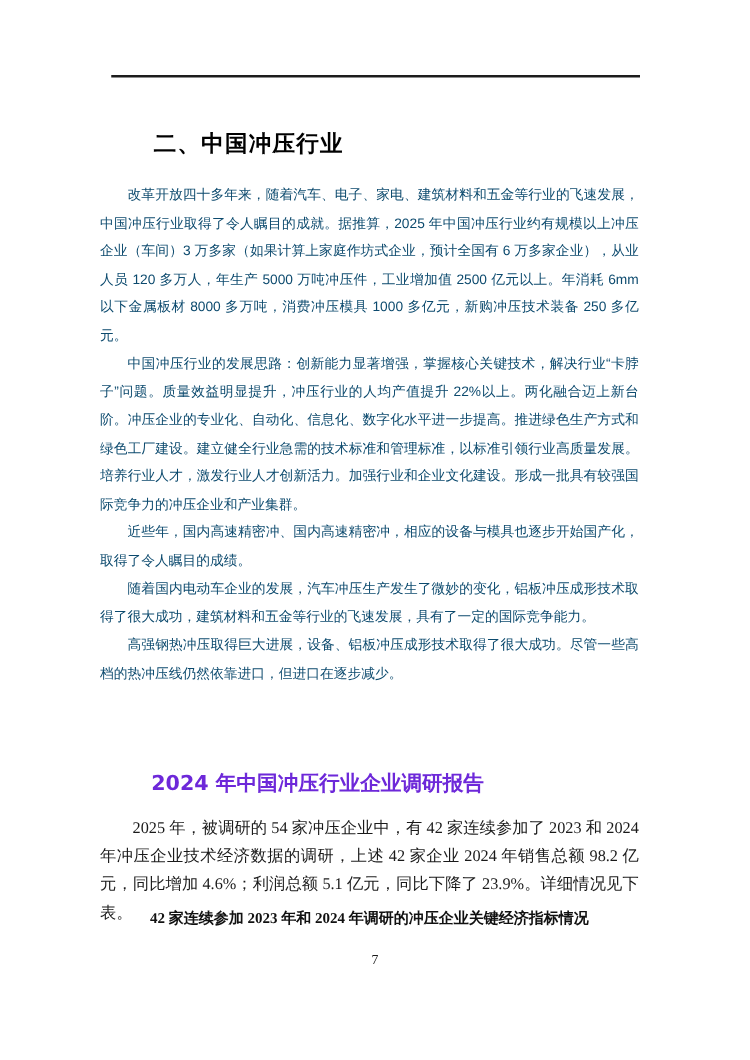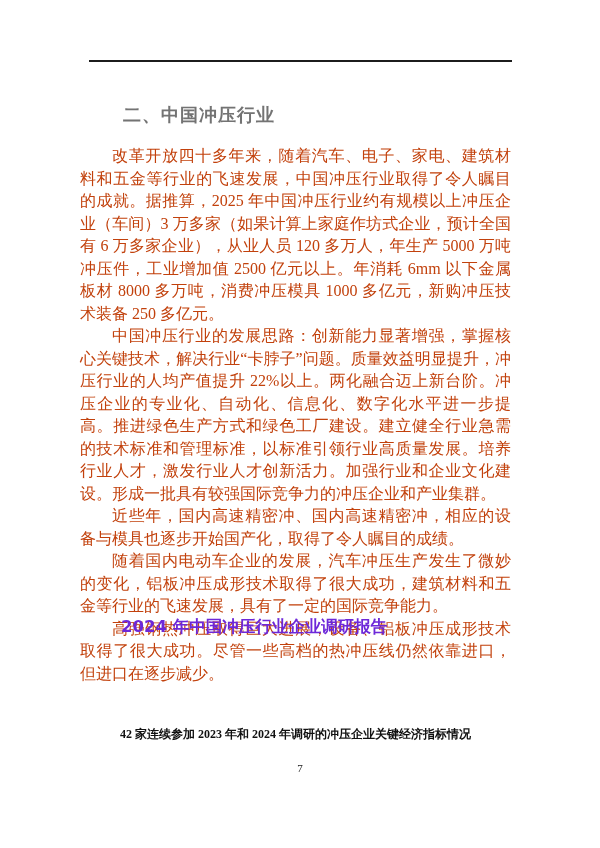--- a/index.html
+++ b/index.html
@@ -25,33 +25,33 @@
   }
   .section-heading {
     position: absolute;
     top: 103px;
     left: 123px;
     margin: 0;
     font-family: Liberation Sans, sans-serif;
     font-size: 18px;
     font-weight: bold;
     letter-spacing: 1px;
-    color: #737373;
+    color: #000000;
     white-space: nowrap;
   }
   .body-block {
     position: absolute;
     top: 145px;
     left: 80px;
     width: 431px;
-    font-family: Liberation Serif, serif;
-    font-size: 16px;
+    font-family: Liberation Sans, sans-serif;
+    font-size: 11px;
     line-height: 22.5px;
     text-align: justify;
-    color: #c2410c;
+    color: #0c4a6e;
   }
   .para {
     margin: 0;
     padding: 0;
     text-indent: 2em;
   }
   .report-heading {
     position: absolute;
     top: 616px;
     left: 121px;
@@ -108,18 +108,21 @@
   <div class="body-block">
     <p class="para">改革开放四十多年来，随着汽车、电子、家电、建筑材料和五金等行业的飞速发展，中国冲压行业取得了令人瞩目的成就。据推算，2025 年中国冲压行业约有规模以上冲压企业（车间）3 万多家（如果计算上家庭作坊式企业，预计全国有 6 万多家企业），从业人员 120 多万人，年生产 5000 万吨冲压件，工业增加值 2500 亿元以上。年消耗 6mm 以下金属板材 8000 多万吨，消费冲压模具 1000 多亿元，新购冲压技术装备 250 多亿元。</p>
     <p class="para">中国冲压行业的发展思路：创新能力显著增强，掌握核心关键技术，解决行业“卡脖子”问题。质量效益明显提升，冲压行业的人均产值提升 22%以上。两化融合迈上新台阶。冲压企业的专业化、自动化、信息化、数字化水平进一步提高。推进绿色生产方式和绿色工厂建设。建立健全行业急需的技术标准和管理标准，以标准引领行业高质量发展。培养行业人才，激发行业人才创新活力。加强行业和企业文化建设。形成一批具有较强国际竞争力的冲压企业和产业集群。</p>
     <p class="para">近些年，国内高速精密冲、国内高速精密冲，相应的设备与模具也逐步开始国产化，取得了令人瞩目的成绩。</p>
     <p class="para">随着国内电动车企业的发展，汽车冲压生产发生了微妙的变化，铝板冲压成形技术取得了很大成功，建筑材料和五金等行业的飞速发展，具有了一定的国际竞争能力。</p>
     <p class="para">高强钢热冲压取得巨大进展，设备、铝板冲压成形技术取得了很大成功。尽管一些高档的热冲压线仍然依靠进口，但进口在逐步减少。</p>
   </div>
 
   <h2 class="report-heading">2024 年中国冲压行业企业调研报告</h2>
 
+  <div class="report-block">
+    <p class="para">2025 年，被调研的 54 家冲压企业中，有 42 家连续参加了 2023 和 2024 年冲压企业技术经济数据的调研，上述 42 家企业 2024 年销售总额 98.2 亿元，同比增加 4.6%；利润总额 5.1 亿元，同比下降了 23.9%。详细情况见下表。</p>
+  </div>
 
   <div class="table-title">42 家连续参加 2023 年和 2024 年调研的冲压企业关键经济指标情况</div>
 
   <div class="page-number">7</div>
 
 </div>
 
 </body></html>

